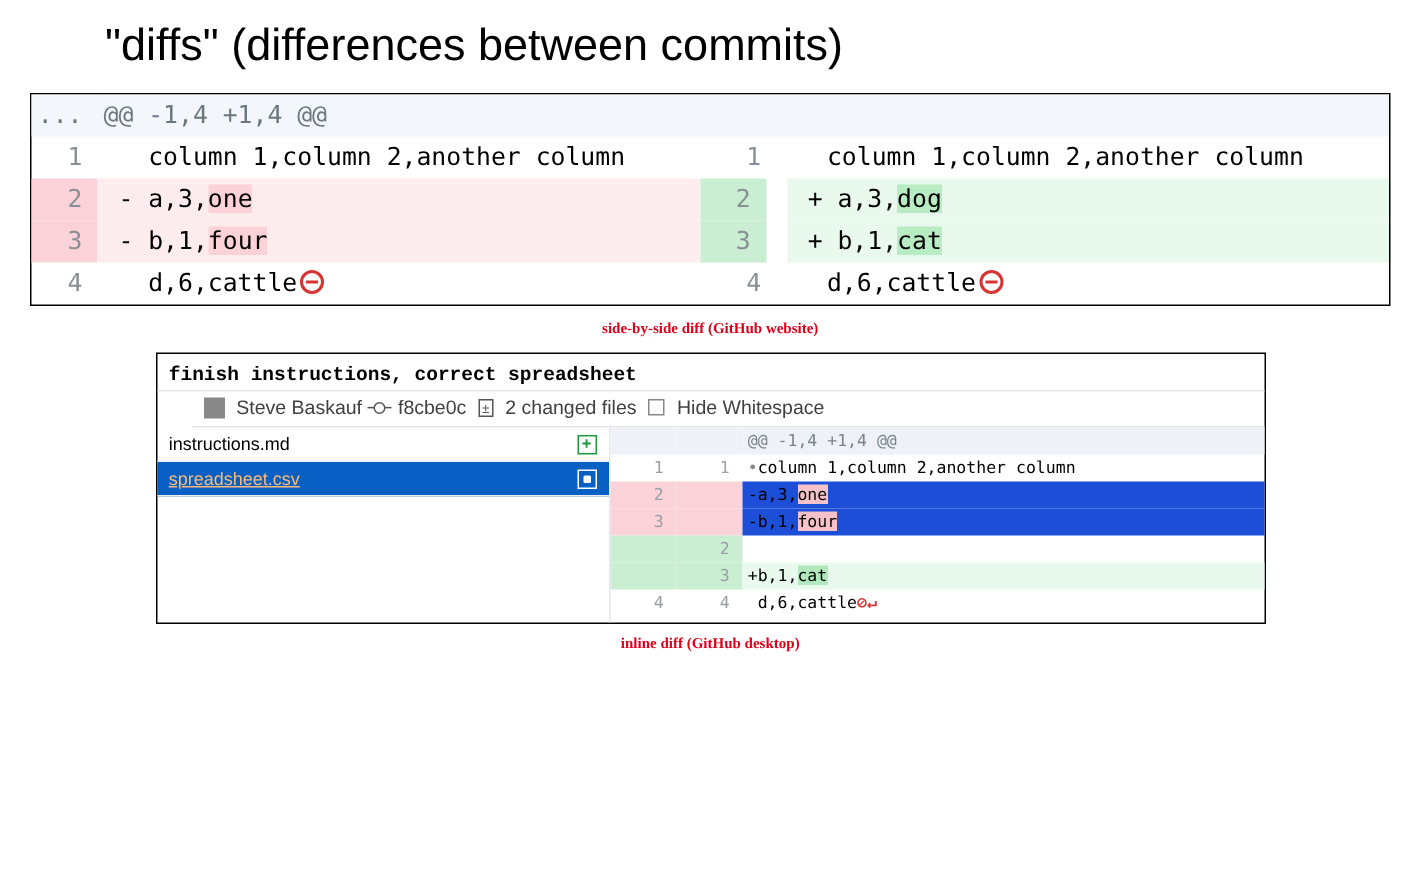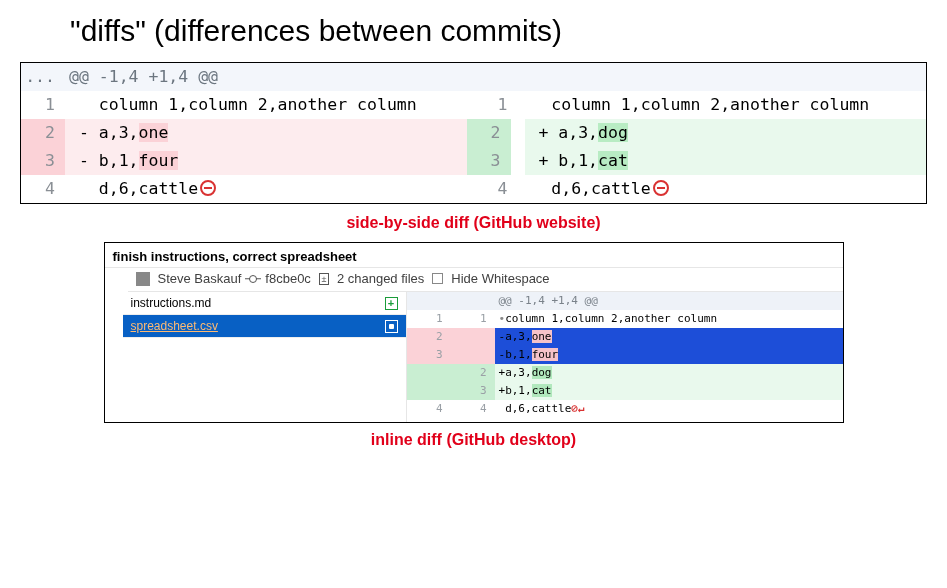--- a/index.html
+++ b/index.html
@@ -63,36 +63,38 @@
     position: absolute;
     left: 2px; right: 2px; top: 50%;
     height: 2px; background: #d93232;
     transform: translateY(-50%);
   }
 
   .caption {
     color: #e1001a;
     font-weight: 700;
     text-align: center;
-    font-size: 16px;
+    font-size: 10px;
     padding: 4px 0 10px 0;
+    font-family: Liberation Serif, serif;
   }
 
   
   .desk-wrap {
     width: 740px;
     margin: 0 auto 4px auto;
     border: 1px solid #000;
     font-size: 12px;
   }
   .desk-title {
     font-weight: 700;
     padding: 6px 8px 3px 8px;
     border-bottom: 1px solid #e6e6e6;
     font-size: 13px;
+    font-family: Liberation Mono, monospace;
   }
   .desk-meta {
     display: flex;
     align-items: center;
     gap: 8px;
     padding: 3px 8px 5px 8px;
     color: #404040;
     font-size: 13px;
     border-bottom: 1px solid #e6e6e6;
     margin-left: 23px;
@@ -121,21 +123,20 @@
     width: 11px; height: 11px; border:1px solid #888; display:inline-block;
   }
 
   .desk-body {
     display: flex;
     min-height: 130px;
   }
   .desk-files {
     width: 302px;
     border-right: 1px solid #e6e6e6;
-    padding-left: 18px;
   }
   .desk-file-row {
     display: flex; align-items: center; justify-content: space-between;
     padding: 4px 8px;
     font-size: 12px;
     border-bottom: 1px solid #eee;
   }
   .desk-file-row.selected { background: #0860c4; color: #fdba74; text-decoration: underline; }
   .badge-add {
     width: 13px; height: 13px; border: 1.5px solid #1a9c3a; color:#1a9c3a;
@@ -250,21 +251,20 @@
         <div class="d-code"><span>-</span><span>a,3,</span><span class="inline-hl-del">one</span></div>
       </div>
       <div class="d-row d-del">
         <div class="d-num">3</div>
         <div class="d-num"></div>
         <div class="d-code"><span>-</span><span>b,1,</span><span class="inline-hl-del">four</span></div>
       </div>
       <div class="d-row d-add">
         <div class="d-num"></div>
         <div class="d-num">2</div>
-        <div class="d-code"><span>+</span><span>a,3,</span><span class="inline-hl-add">dog</span></div>
       </div>
       <div class="d-row d-add">
         <div class="d-num"></div>
         <div class="d-num">3</div>
         <div class="d-code"><span>+</span><span>b,1,</span><span class="inline-hl-add">cat</span></div>
       </div>
       <div class="d-row">
         <div class="d-num">4</div>
         <div class="d-num">4</div>
         <div class="d-code"> <span>d,6,cattle</span><span class="eof-mark">⊘↵</span></div>

